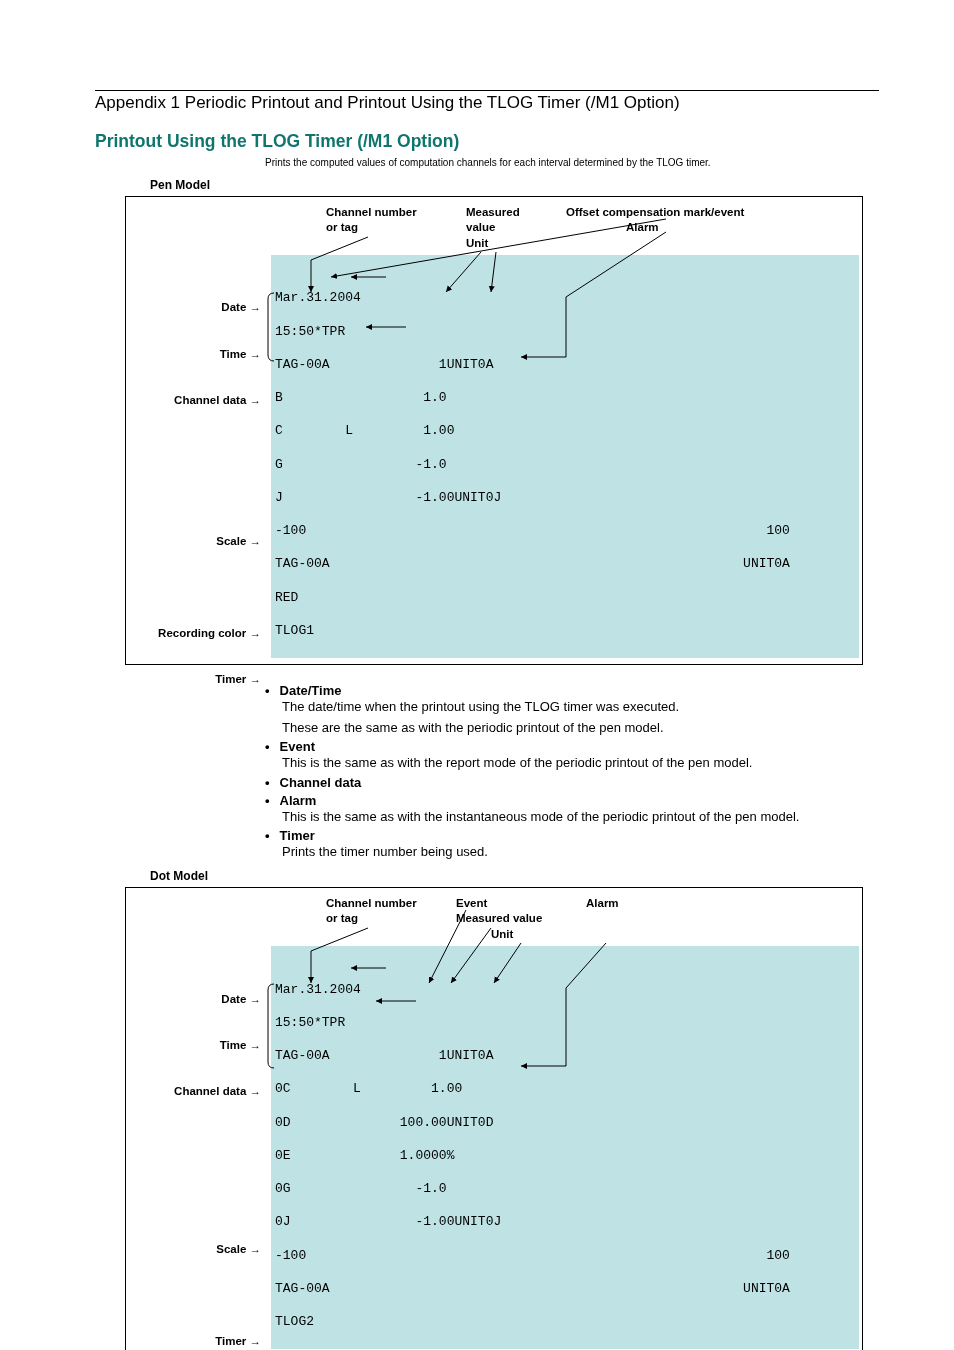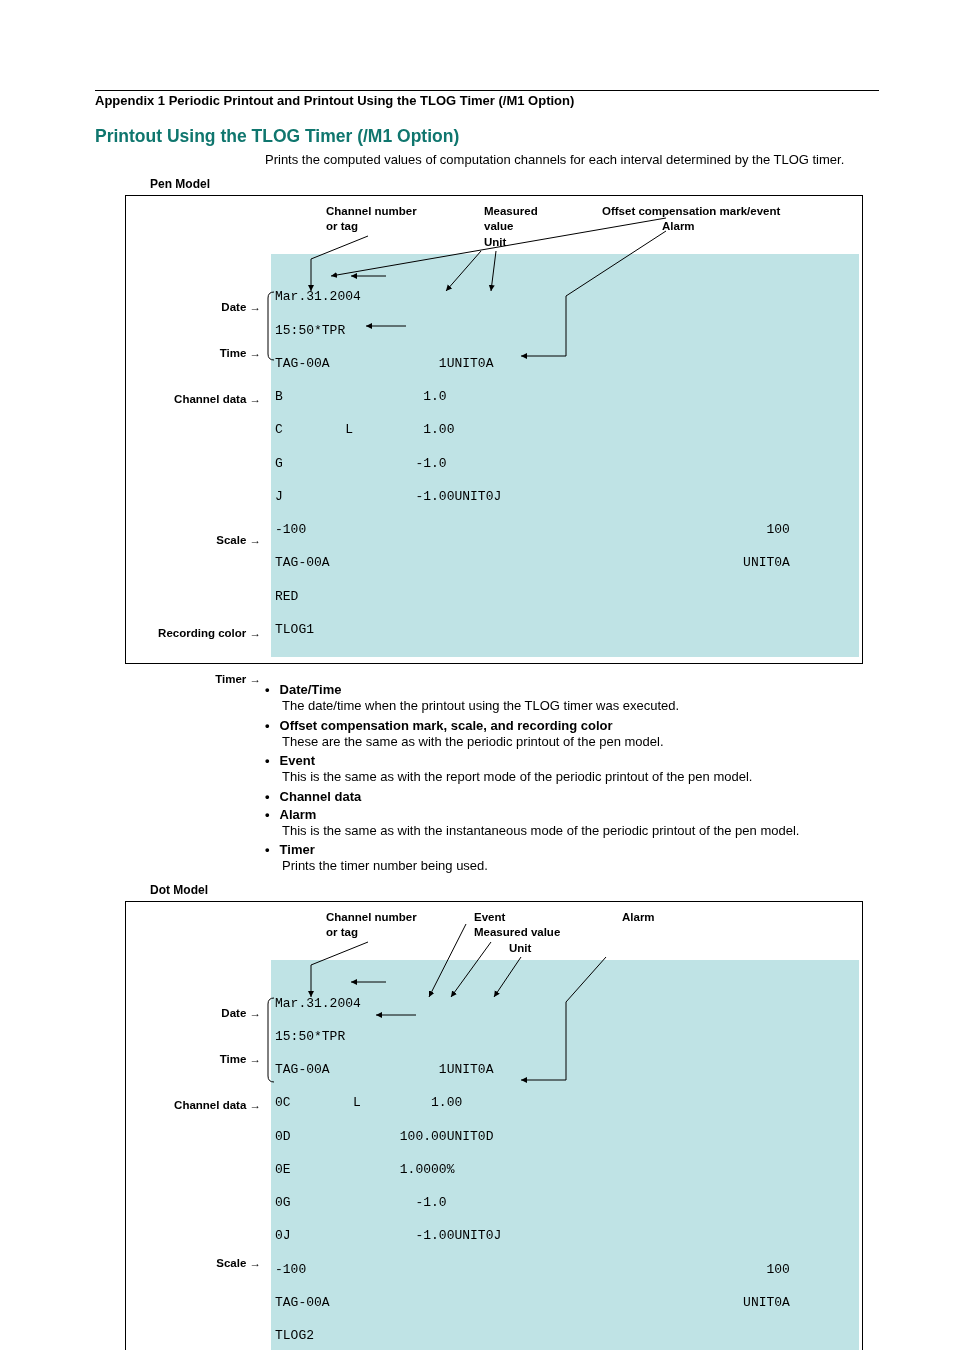--- a/index.html
+++ b/index.html
@@ -7,37 +7,36 @@
     font-family: Arial, Helvetica, sans-serif;
     font-size: 13px;
     color: #000;
     background: #fff;
     width: 954px;
     margin: 0 auto;
     padding: 90px 75px 30px 95px;
     position: relative;
   }
   .header-line { border-top: 1px solid #000; margin-bottom: 2px; }
-  .header-title { font-weight: bold; font-size: 13px; margin-bottom: 18px; }
+  .header-title { font-weight: normal; font-size: 17px; margin-bottom: 18px; }
   .section-h2 { font-weight: bold; font-size: 17.5px; color: #0f766e; margin-bottom: 4px; }
-  .intro { margin-left: 170px; margin-bottom: 8px; line-height: 1.35; font-size: 13px; }
+  .intro { margin-left: 170px; margin-bottom: 8px; line-height: 1.35; font-size: 10px; }
   .sub-h3 { font-weight: bold; font-size: 12px; margin-left: 55px; margin-top: 2px; }
 
   .diagram {
     border: 1px solid #000;
     margin: 4px 0 10px 30px;
     position: relative;
     font-size: 12px;
     padding-bottom: 6px;
     width: 738px;
   }
   .diag-top-labels {
     display: flex;
     flex-direction: row;
-    gap: 18px;
     padding: 8px 10px 4px 200px;
     font-weight: bold;
     font-size: 11.5px;
   }
   .diag-top-labels .col { line-height: 1.35; }
   .mono-block {
     font-family: "Courier New", monospace;
     font-size: 13px;
     white-space: pre;
     margin-left: 145px;
@@ -153,21 +152,21 @@
     <line x1="280" y1="130" x2="240" y2="130" stroke="#000" marker-end="url(#arr)"></line>
 
     <line x1="260" y1="80" x2="225" y2="80" stroke="#000" marker-end="url(#arr)"></line>
 
     <path d="M148 96 Q142 96 142 102 L142 158 Q142 164 148 164" fill="none" stroke="#000"></path>
   </svg>
 </div>
 
 <ul class="notes">
   <li><span class="term">Date/Time</span><span class="def">The date/time when the printout using the TLOG timer was executed.</span></li>
-  <li><span class="term">Offset compensation mark, scale, and recording color</span><span class="def">These are the same as with the periodic printout of the pen model.</span></li>
+  <li><span class="def">These are the same as with the periodic printout of the pen model.</span></li>
   <li><span class="term">Event</span><span class="def">This is the same as with the report mode of the periodic printout of the pen model.</span></li>
   <li><span class="term">Channel data</span></li>
   <li><span class="term">Alarm</span><span class="def">This is the same as with the instantaneous mode of the periodic printout of the pen model.</span></li>
   <li><span class="term">Timer</span><span class="def">Prints the timer number being used.</span></li>
 </ul>
 
 <div class="sub-h3" style="margin-top:8px;">Dot Model</div>
 <div class="diagram">
   <div class="diag-top-labels">
     <div class="col" style="width:130px;">

